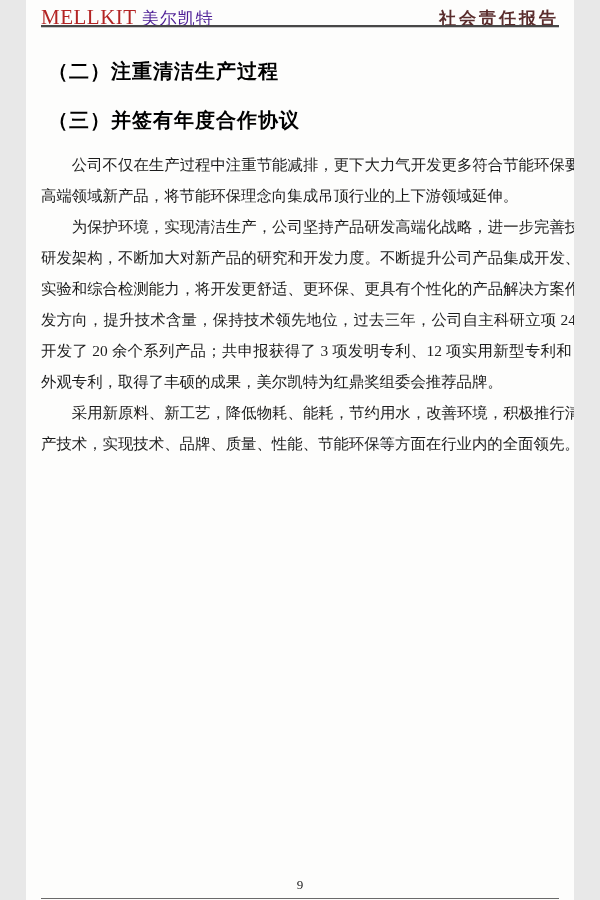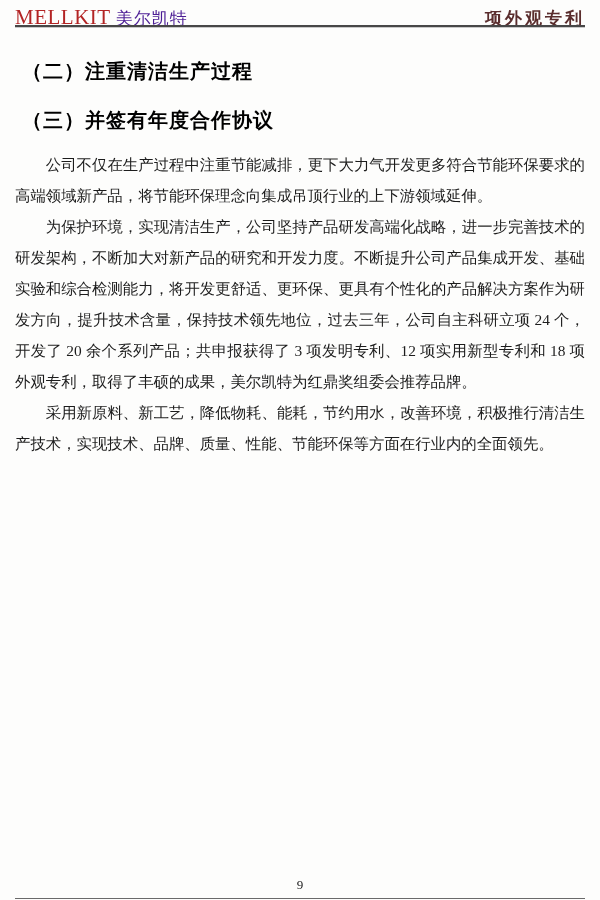--- a/index.html
+++ b/index.html
@@ -1,18 +1,18 @@
 <!DOCTYPE html>
 <html><head>
 <meta charset="utf-8">
 <style>
   html, body { margin: 0; padding: 0; background: #e8e8e8; }
   .page {
     position: relative;
-    width: 600px; height: 900px;
+    width: 548px; height: 900px;
     margin: 0 auto;
     background: #fdfdfc;
     font-family: "Liberation Serif", "DejaVu Serif", serif;
     color: #1c1c1c;
     overflow: hidden;
     box-sizing: border-box;
   }
   
   .hdr {
     position: absolute; top: 5px; left: 15px; right: 15px;
@@ -62,21 +62,21 @@
 </head>
 <body>
 
 <div class="page">
 
   <div class="hdr">
     <div class="brand">
       <span class="brand-latin">MELLKIT</span>
       <span class="brand-cn">美尔凯特</span>
     </div>
-    <div class="report-title">项外观专利</div>
+    <div class="report-title">社会责任报告</div>
   </div>
   <div class="hdr-rule"></div>
 
   <div class="content">
     <div class="sec-heading">（二）注重清洁生产过程</div>
     <div class="sec-heading">（三）并签有年度合作协议</div>
     <p>公司不仅在生产过程中注重节能减排，更下大力气开发更多符合节能环保要求的高端领域新产品，将节能环保理念向集成吊顶行业的上下游领域延伸。</p>
     <p>为保护环境，实现清洁生产，公司坚持产品研发高端化战略，进一步完善技术的研发架构，不断加大对新产品的研究和开发力度。不断提升公司产品集成开发、基础实验和综合检测能力，将开发更舒适、更环保、更具有个性化的产品解决方案作为研发方向，提升技术含量，保持技术领先地位，过去三年，公司自主科研立项 24 个，开发了 20 余个系列产品；共申报获得了 3 项发明专利、12 项实用新型专利和 18 项外观专利，取得了丰硕的成果，美尔凯特为红鼎奖组委会推荐品牌。</p>
     <p>采用新原料、新工艺，降低物耗、能耗，节约用水，改善环境，积极推行清洁生产技术，实现技术、品牌、质量、性能、节能环保等方面在行业内的全面领先。</p>
   </div>

